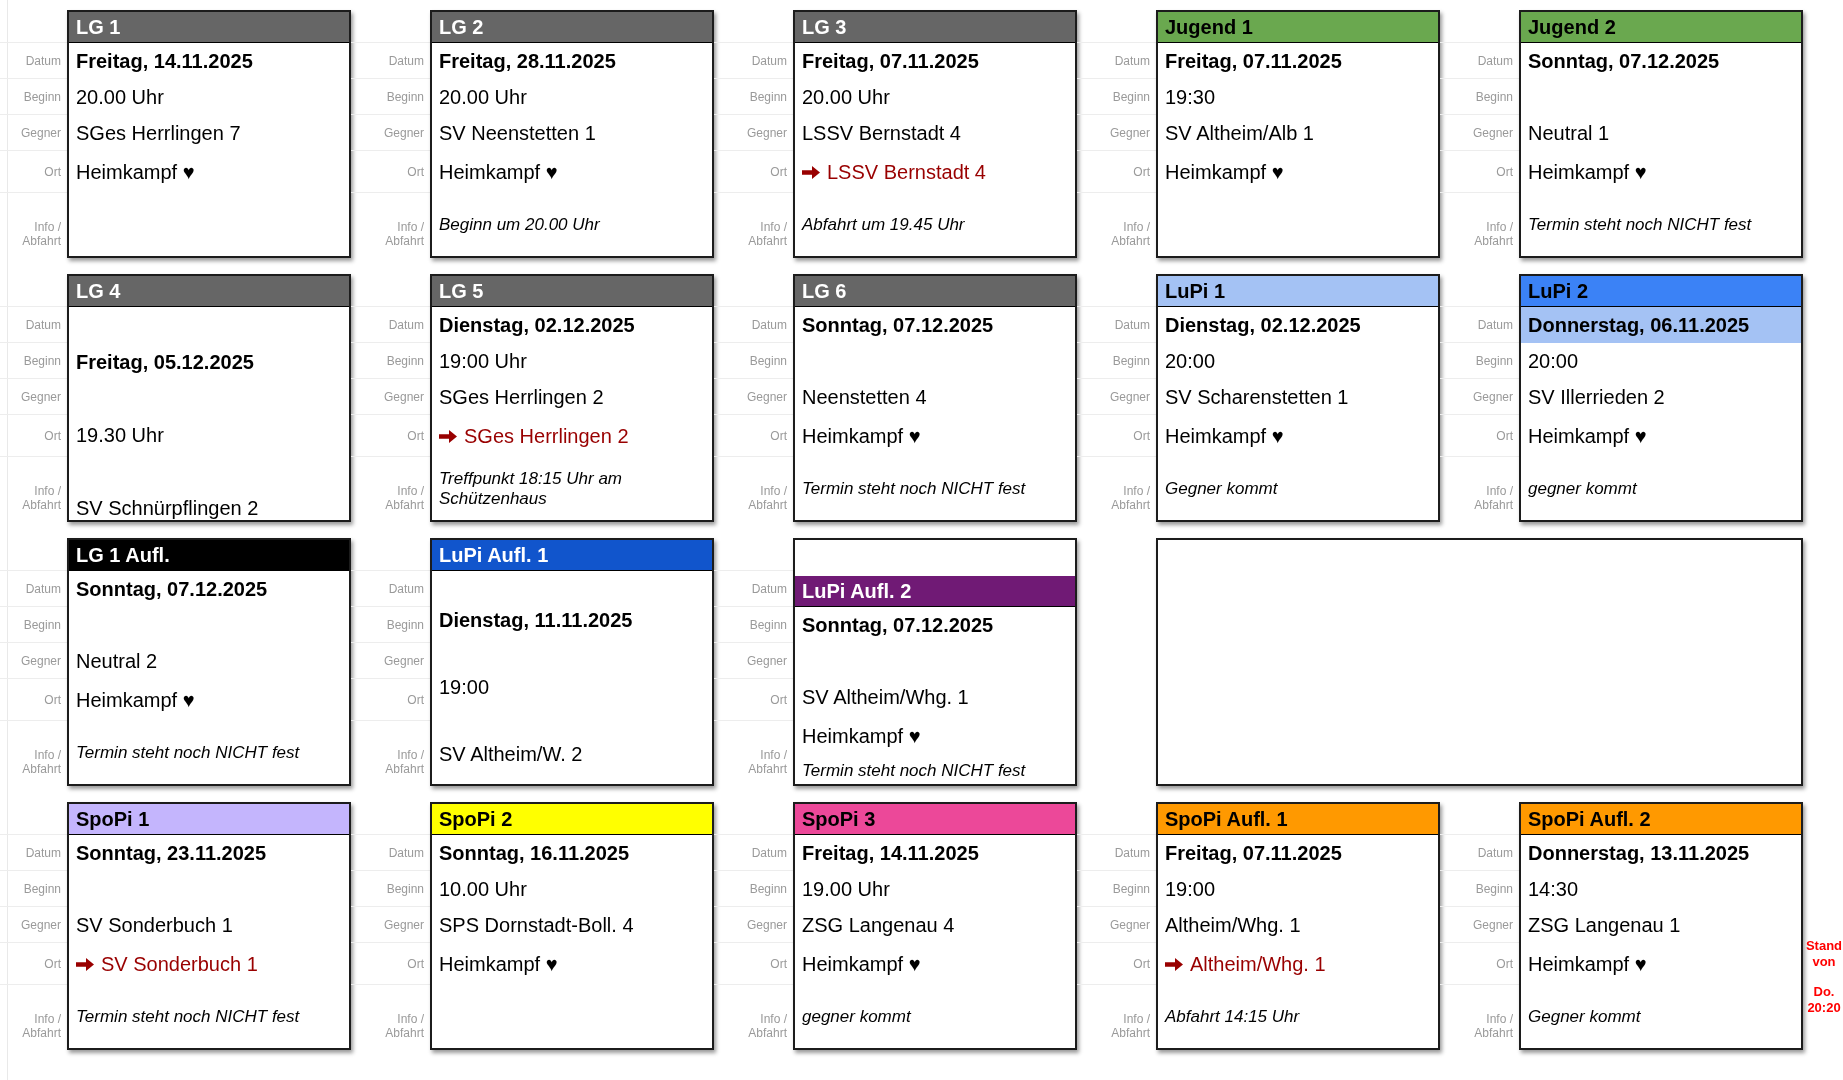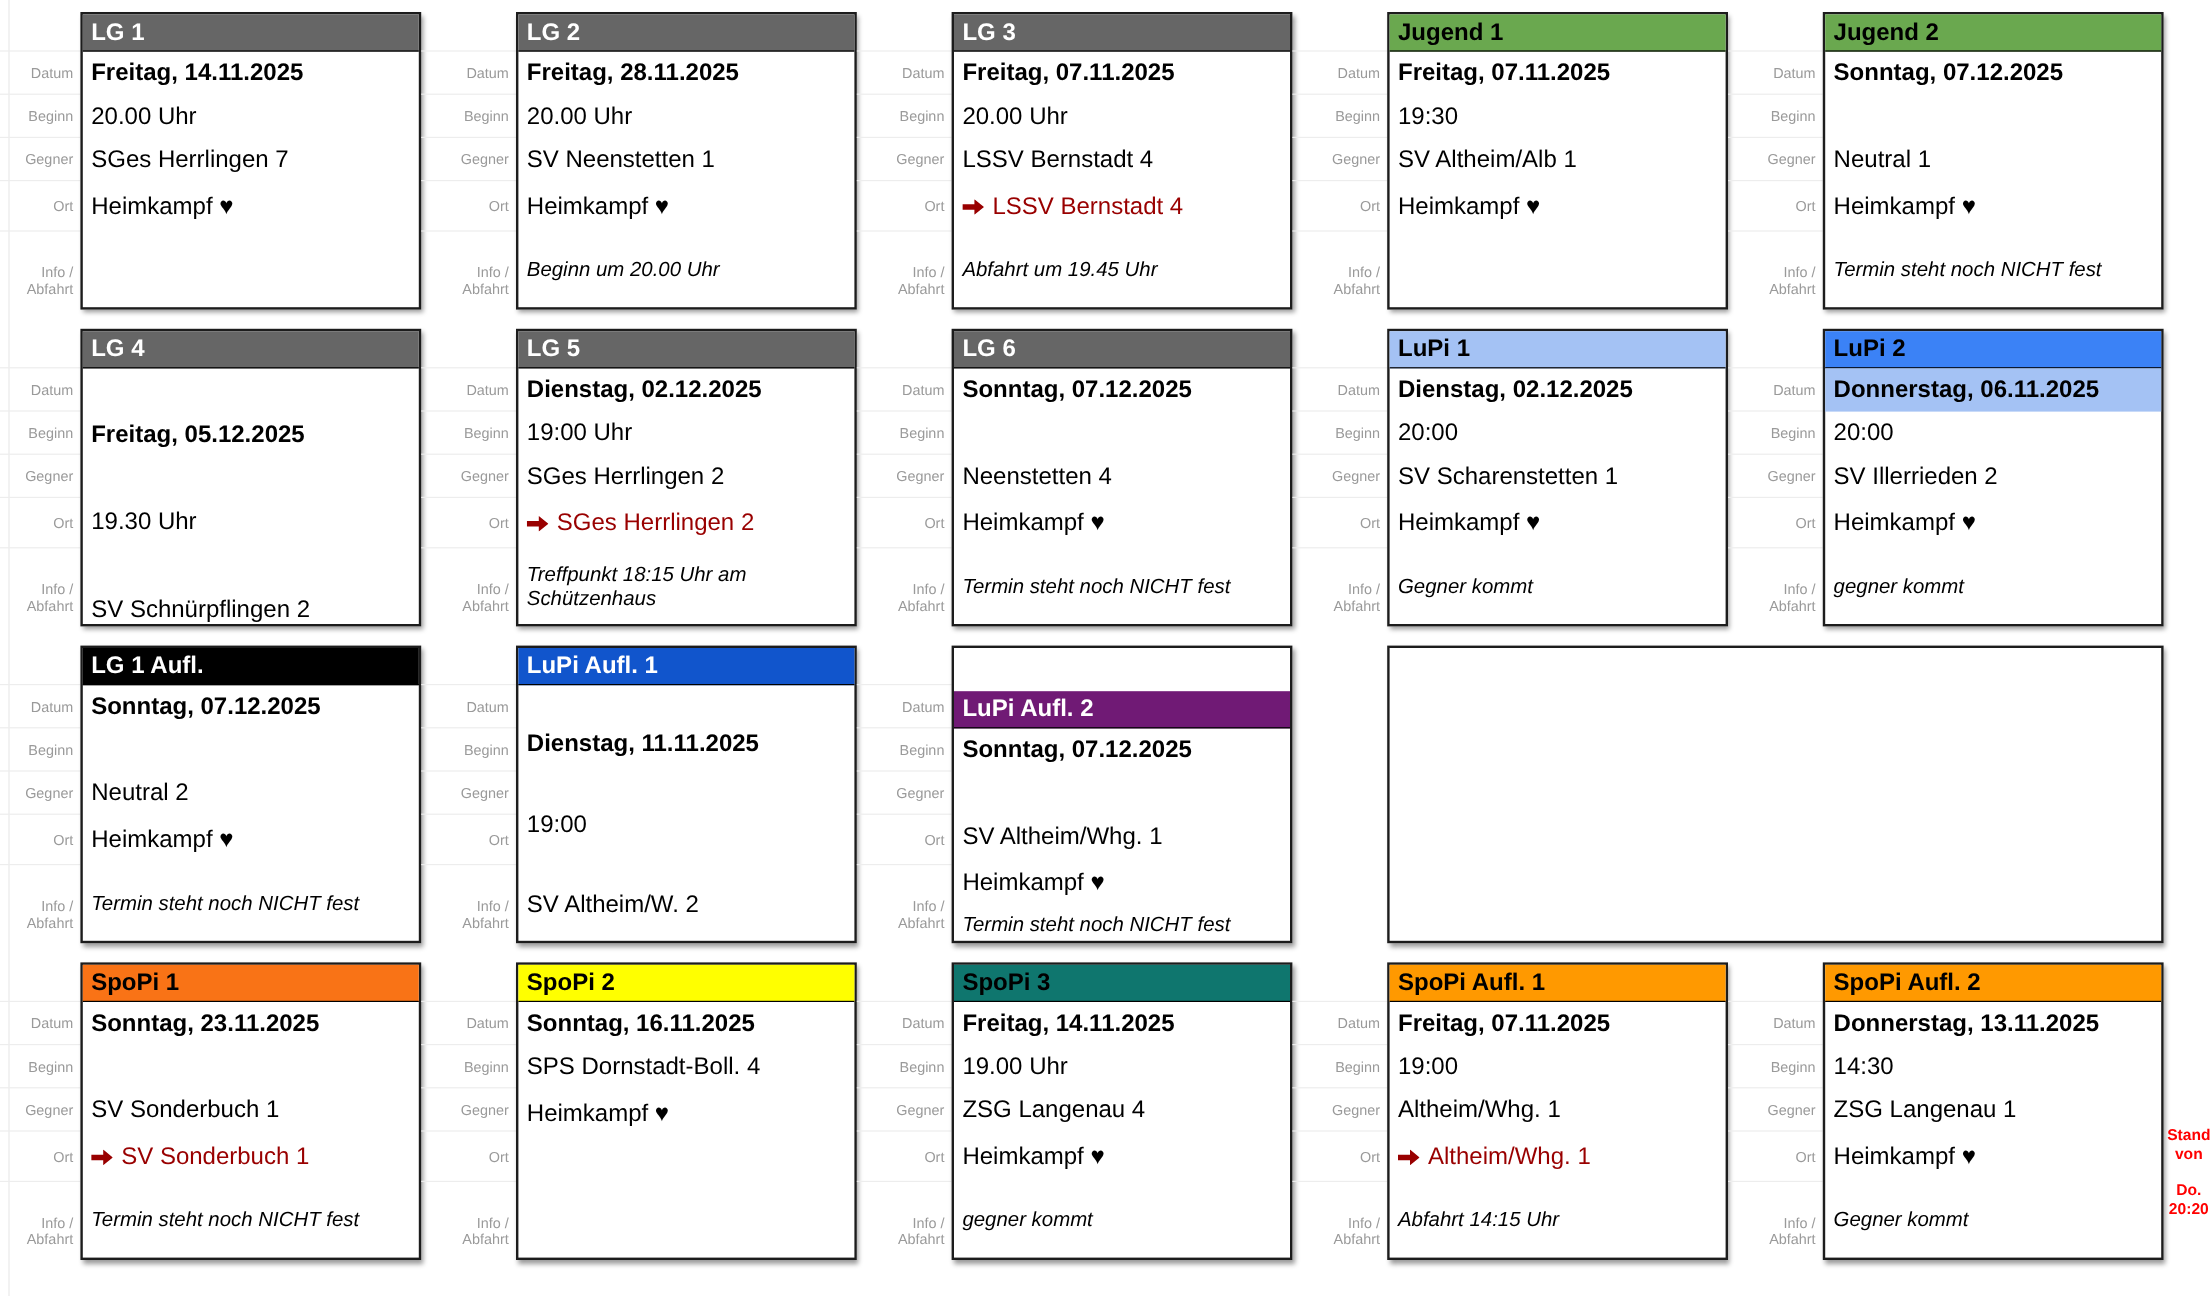--- a/index.html
+++ b/index.html
@@ -389,21 +389,21 @@
     <div class="g-row g-datum">Datum</div>
     <div class="g-row g-beginn">Beginn</div>
     <div class="g-row g-gegner">Gegner</div>
     <div class="g-row g-ort">Ort</div>
     <div class="g-row g-info">
       <span>Info /</span>
       <span>Abfahrt</span>
     </div>
   </div>
     <div class="card away" style="grid-area: 4 / 2;">
-    <div class="card-header" style="background: #f97316; color: rgb(0, 0, 0);">SpoPi 1</div>
+    <div class="card-header" style="background: #c4b5fd; color: rgb(0, 0, 0);">SpoPi 1</div>
     <div class="card-row row-datum">Sonntag, 23.11.2025</div>
     <div class="card-row row-beginn"></div>
     <div class="card-row row-gegner">SV Sonderbuch 1</div>
     <div class="card-row row-ort">
       <span class="arrow-wrap">
           <svg width="18" height="13" viewBox="0 0 18 13">
             <path d="M0 4.2 H10 V0 L18 6.5 L10 13 V8.8 H0 Z" fill="#990000"></path>
           </svg>
         </span>
       <span class="ort-text" style="color: rgb(153, 0, 0);">SV Sonderbuch 1</span>
@@ -417,40 +417,41 @@
     <div class="g-row g-gegner">Gegner</div>
     <div class="g-row g-ort">Ort</div>
     <div class="g-row g-info">
       <span>Info /</span>
       <span>Abfahrt</span>
     </div>
   </div>
     <div class="card" style="grid-area: 4 / 4;">
     <div class="card-header" style="background: rgb(255, 255, 0); color: rgb(0, 0, 0);">SpoPi 2</div>
     <div class="card-row row-datum">Sonntag, 16.11.2025</div>
+    <div class="card-row row-beginn">10.00 Uhr</div>
     <div class="card-row row-gegner">SPS Dornstadt-Boll. 4</div>
     <div class="card-row row-ort">
 
       <span class="ort-text">Heimkampf ♥</span>
     </div>
     <div class="card-row row-info"></div>
   </div>
     <div class="gutter" style="grid-area: 4 / 5;">
     <div class="g-row g-header"></div>
     <div class="g-row g-datum">Datum</div>
     <div class="g-row g-beginn">Beginn</div>
     <div class="g-row g-gegner">Gegner</div>
     <div class="g-row g-ort">Ort</div>
     <div class="g-row g-info">
       <span>Info /</span>
       <span>Abfahrt</span>
     </div>
   </div>
     <div class="card" style="grid-area: 4 / 6;">
-    <div class="card-header" style="background: #0f766e; color: rgb(0, 0, 0);">SpoPi 3</div>
+    <div class="card-header" style="background: #ec4899; color: rgb(0, 0, 0);">SpoPi 3</div>
     <div class="card-row row-datum">Freitag, 14.11.2025</div>
     <div class="card-row row-beginn">19.00 Uhr</div>
     <div class="card-row row-gegner">ZSG Langenau 4</div>
     <div class="card-row row-ort">
 
       <span class="ort-text">Heimkampf ♥</span>
     </div>
     <div class="card-row row-info">gegner kommt</div>
   </div>
     <div class="gutter" style="grid-area: 4 / 7;">

